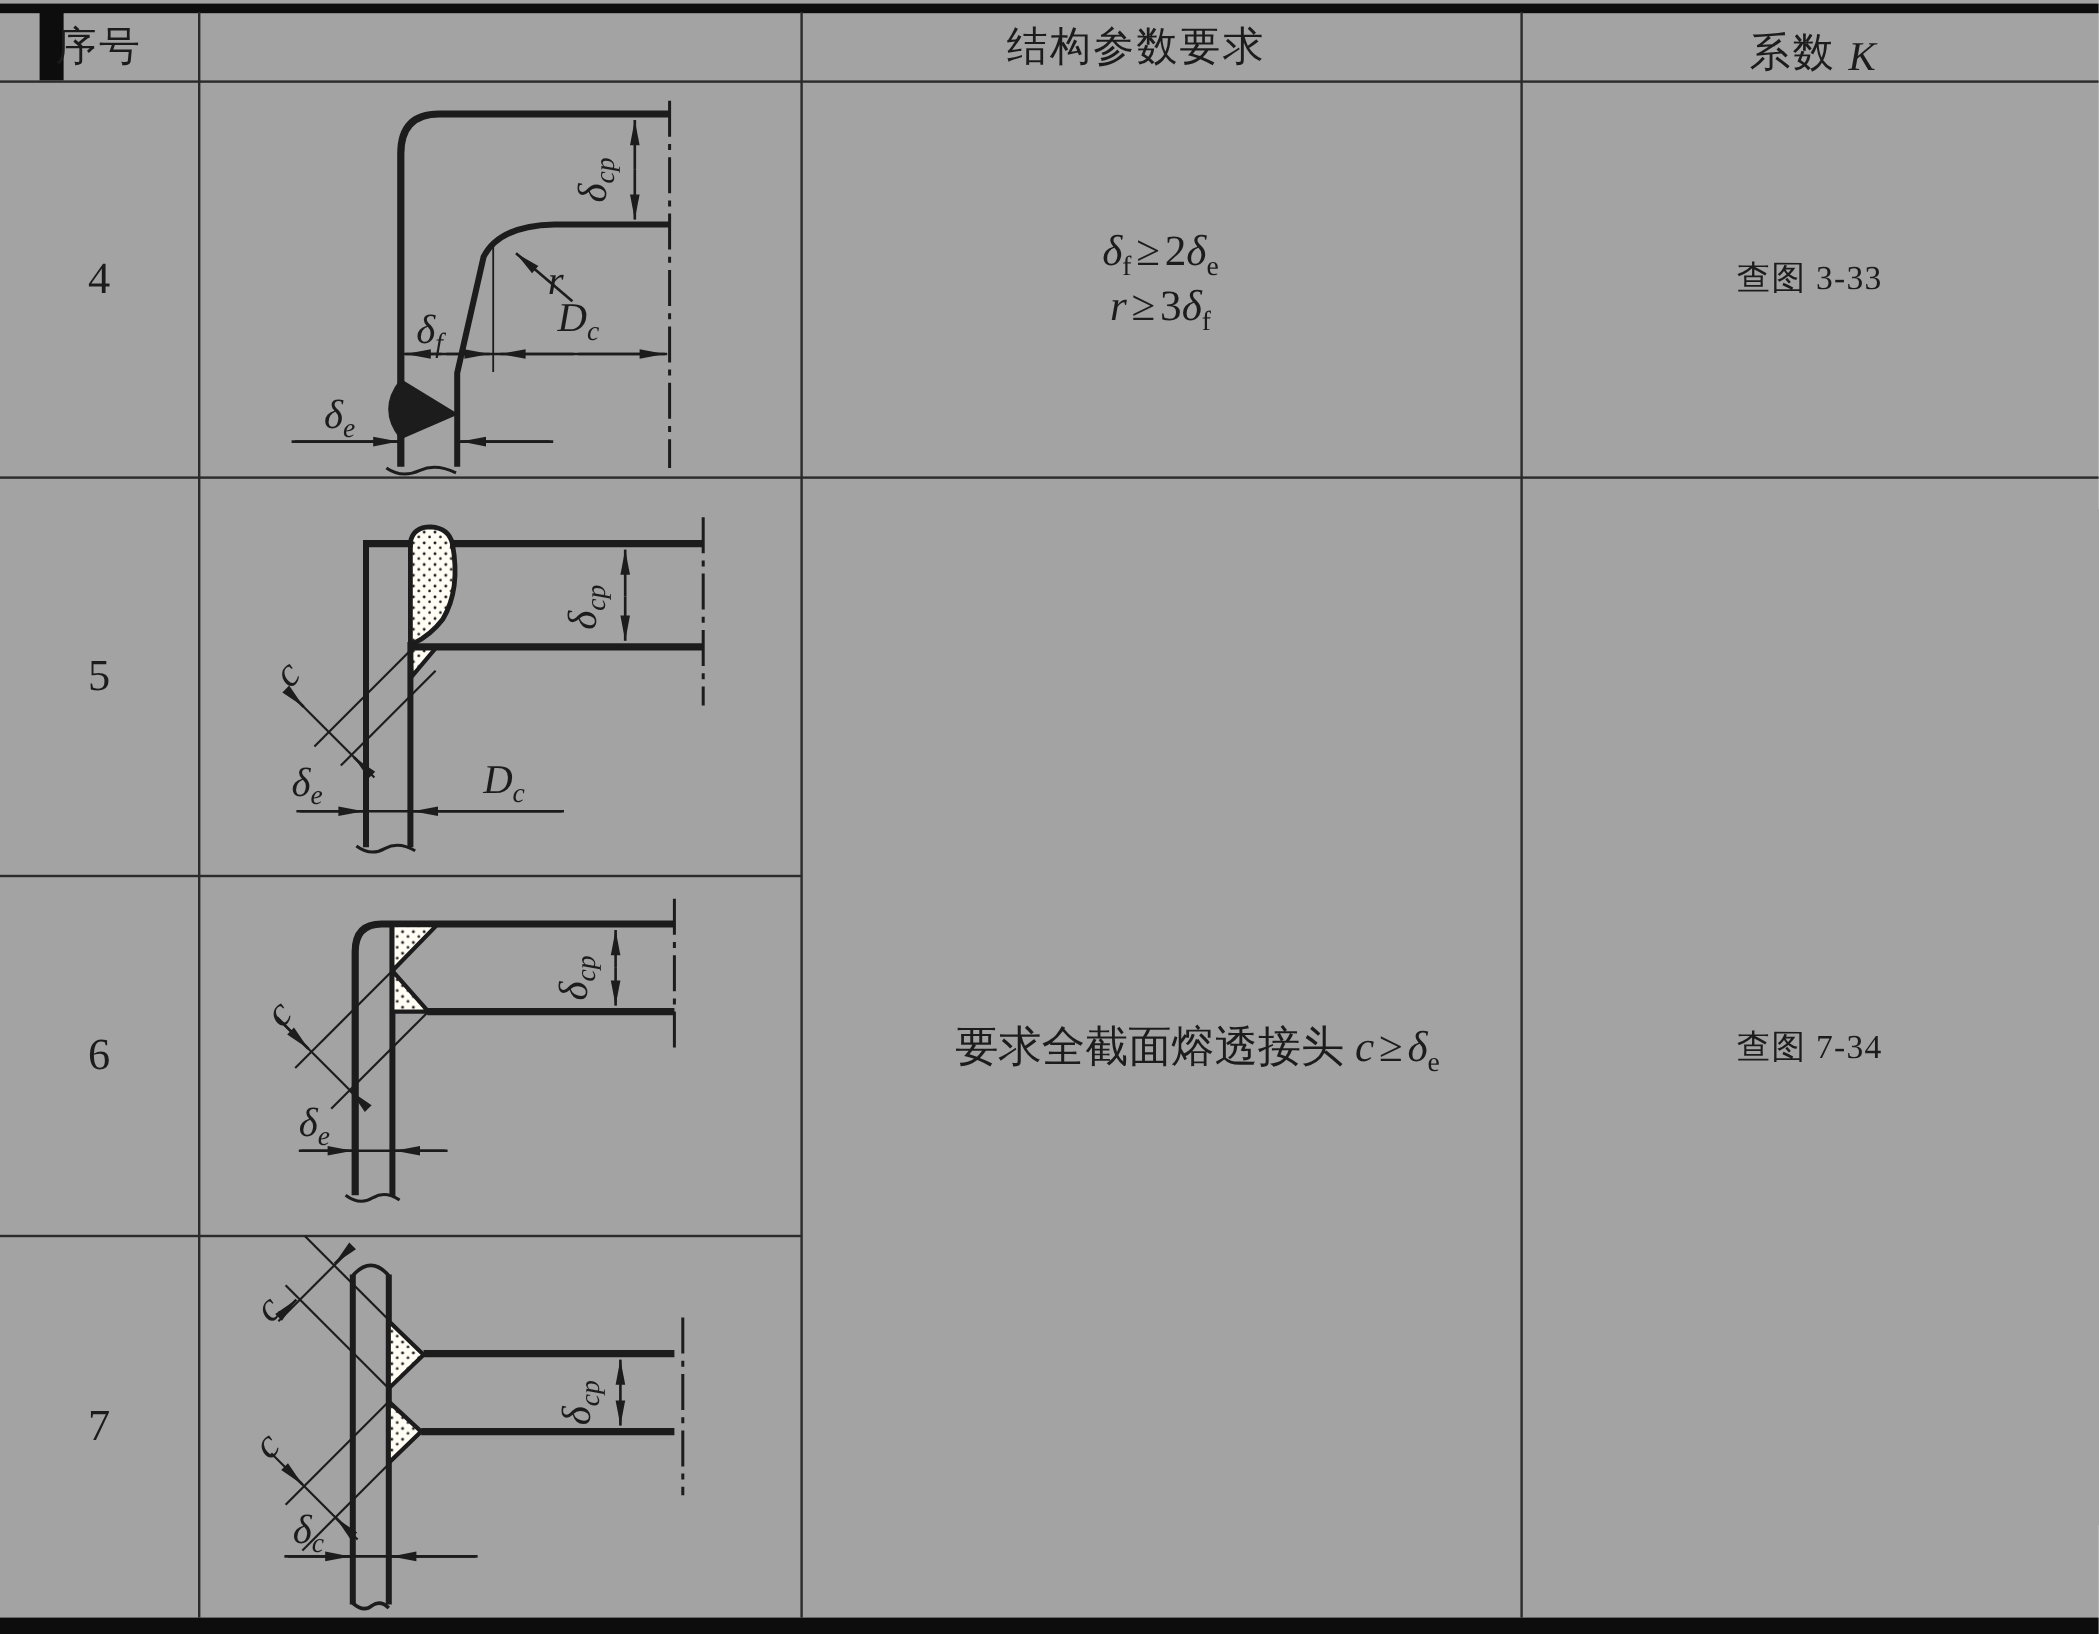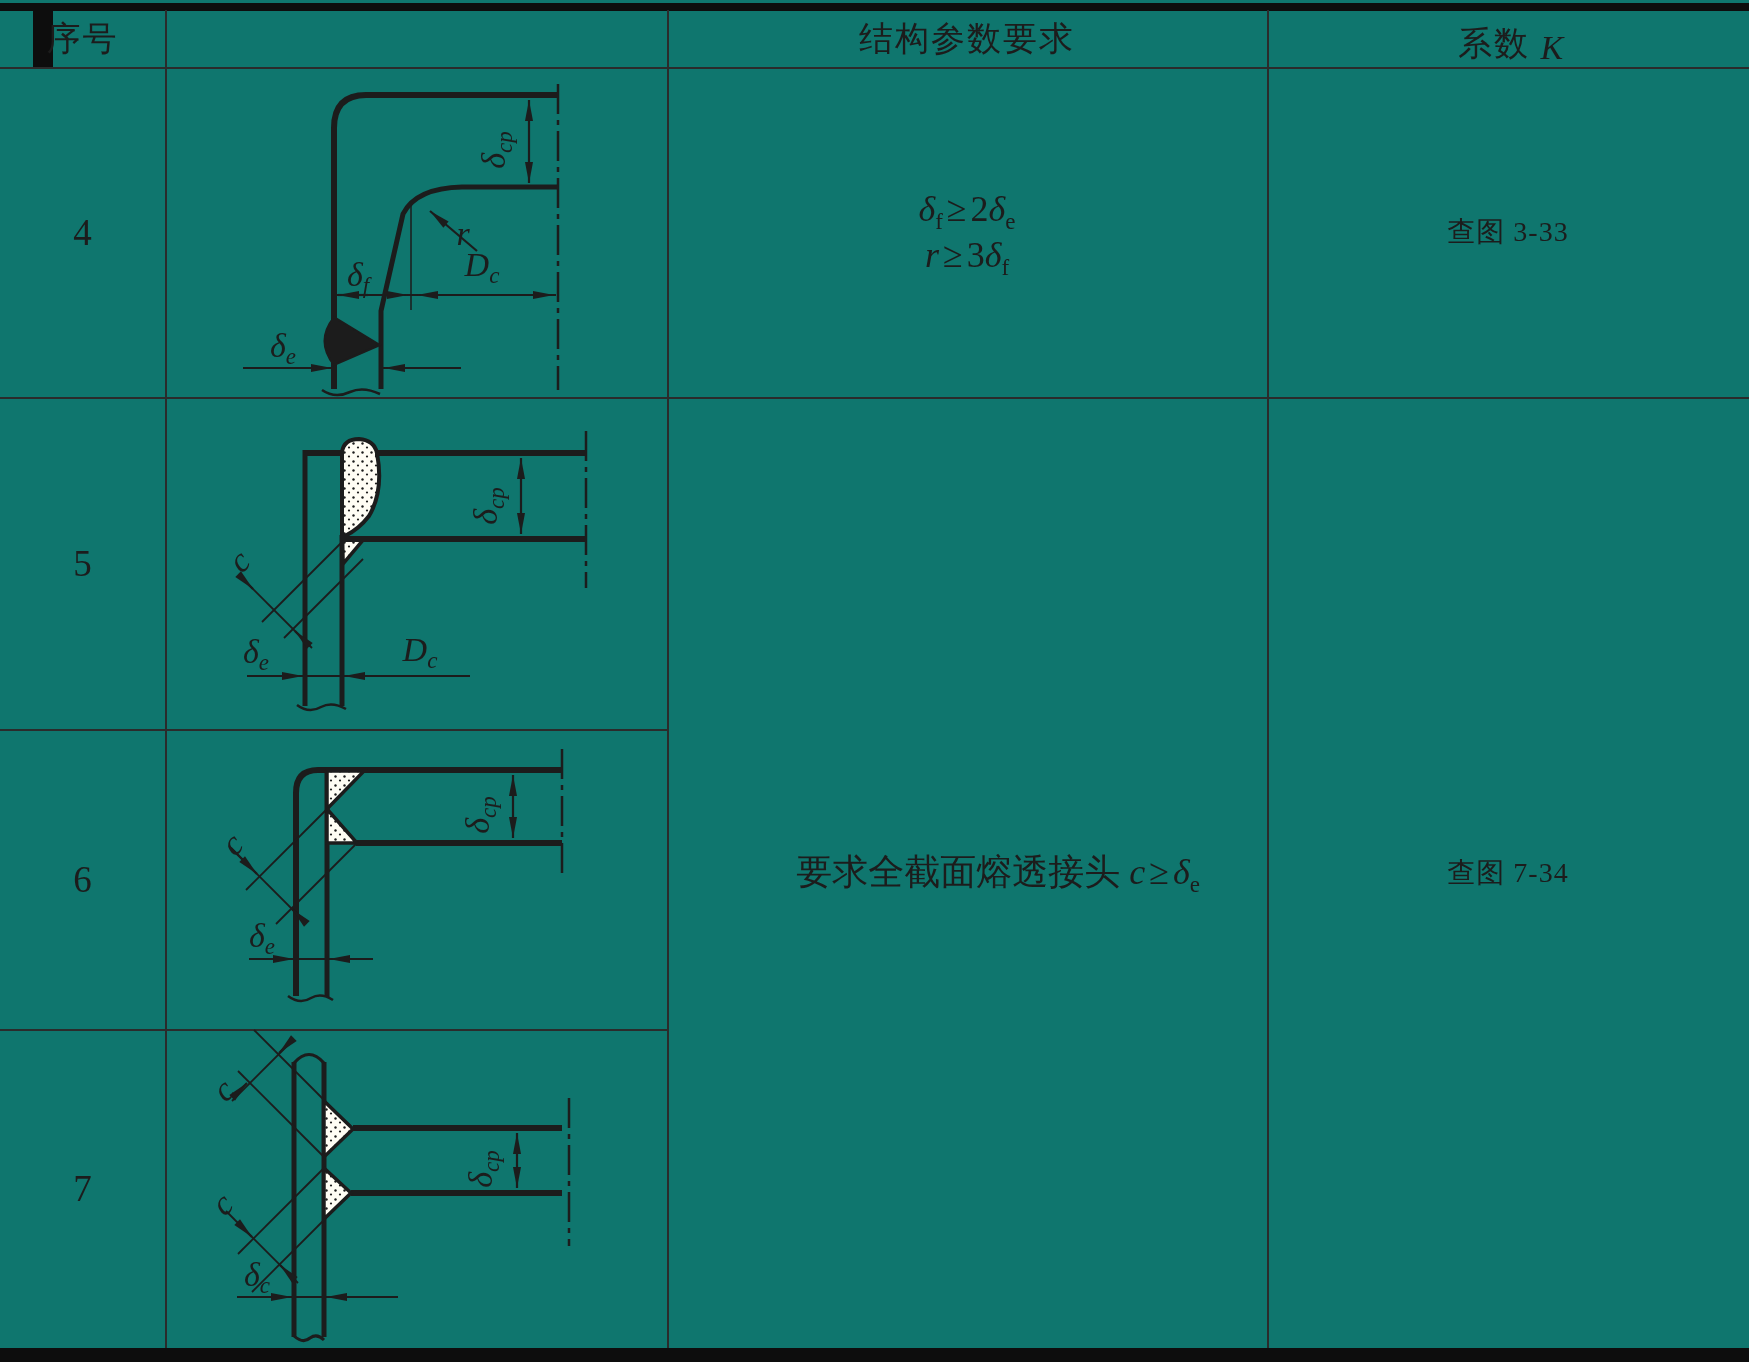--- a/index.html
+++ b/index.html
@@ -1,18 +1,18 @@
 <!DOCTYPE html>
 <html><head>
 <meta charset="utf-8">
 <style>
   html,body { margin:0; padding:0; background:#d9d9d9; }
   .page {
     position:relative; width:1749px; height:1362px;
-    background:#0f766e; color:#1c1c1c; overflow:hidden;
+    background:#a3a3a3; color:#1c1c1c; overflow:hidden;
     font-family:"Liberation Serif","DejaVu Serif",serif;
   }
   
   .topbar  { position:absolute; left:0; top:3px;  width:100%; height:8px;  background:#0d0d0d; }
   .botbar  { position:absolute; left:0; bottom:0; width:100%; height:14px; background:#0d0d0d; }
   .left-mark { position:absolute; left:33px; top:4px; width:20px; height:63px; background:#0d0d0d; }
   .vline { position:absolute; top:10px; width:2px; height:1338px; background:#2b2b2b; }
   .v1 { left:165px; } .v2 { left:667px; } .v3 { left:1267px; }
   .hline { position:absolute; height:2px; background:#2b2b2b; }
   .h-header { top:67px;  left:0; width:100%; }
@@ -45,21 +45,21 @@
   <div class="left-mark"></div>
   <div class="vline v1"></div>
   <div class="vline v2"></div>
   <div class="vline v3"></div>
   <div class="hline h-header"></div>
   <div class="hline h-r4"></div>
   <div class="hline h-r5"></div>
   <div class="hline h-r6"></div>
 
   <div class="cell hdr" style="left:0;top:10px;width:165px;height:57px;">序号</div>
-  <div class="cell hdr" style="left:667px;top:10px;width:600px;height:57px;">结构参数要求</div>
+  <div class="cell hdr" style="left:647px;top:10px;width:600px;height:57px;">结构参数要求</div>
   <div class="cell hdr" style="left:1267px;top:10px;width:489px;height:57px;align-items:flex-end;">
     <span>系数</span>&nbsp;<span class="it">K</span>
   </div>
 
   <div class="cell serial" style="left:0;top:67px;width:165px;height:330px;">4</div>
   <div class="cell serial" style="left:0;top:397px;width:165px;height:332px;">5</div>
   <div class="cell serial" style="left:0;top:729px;width:165px;height:300px;">6</div>
   <div class="cell serial" style="left:0;top:1029px;width:165px;height:319px;">7</div>
 
   <div class="cell reqcell" style="left:667px;top:67px;width:600px;height:330px;">

